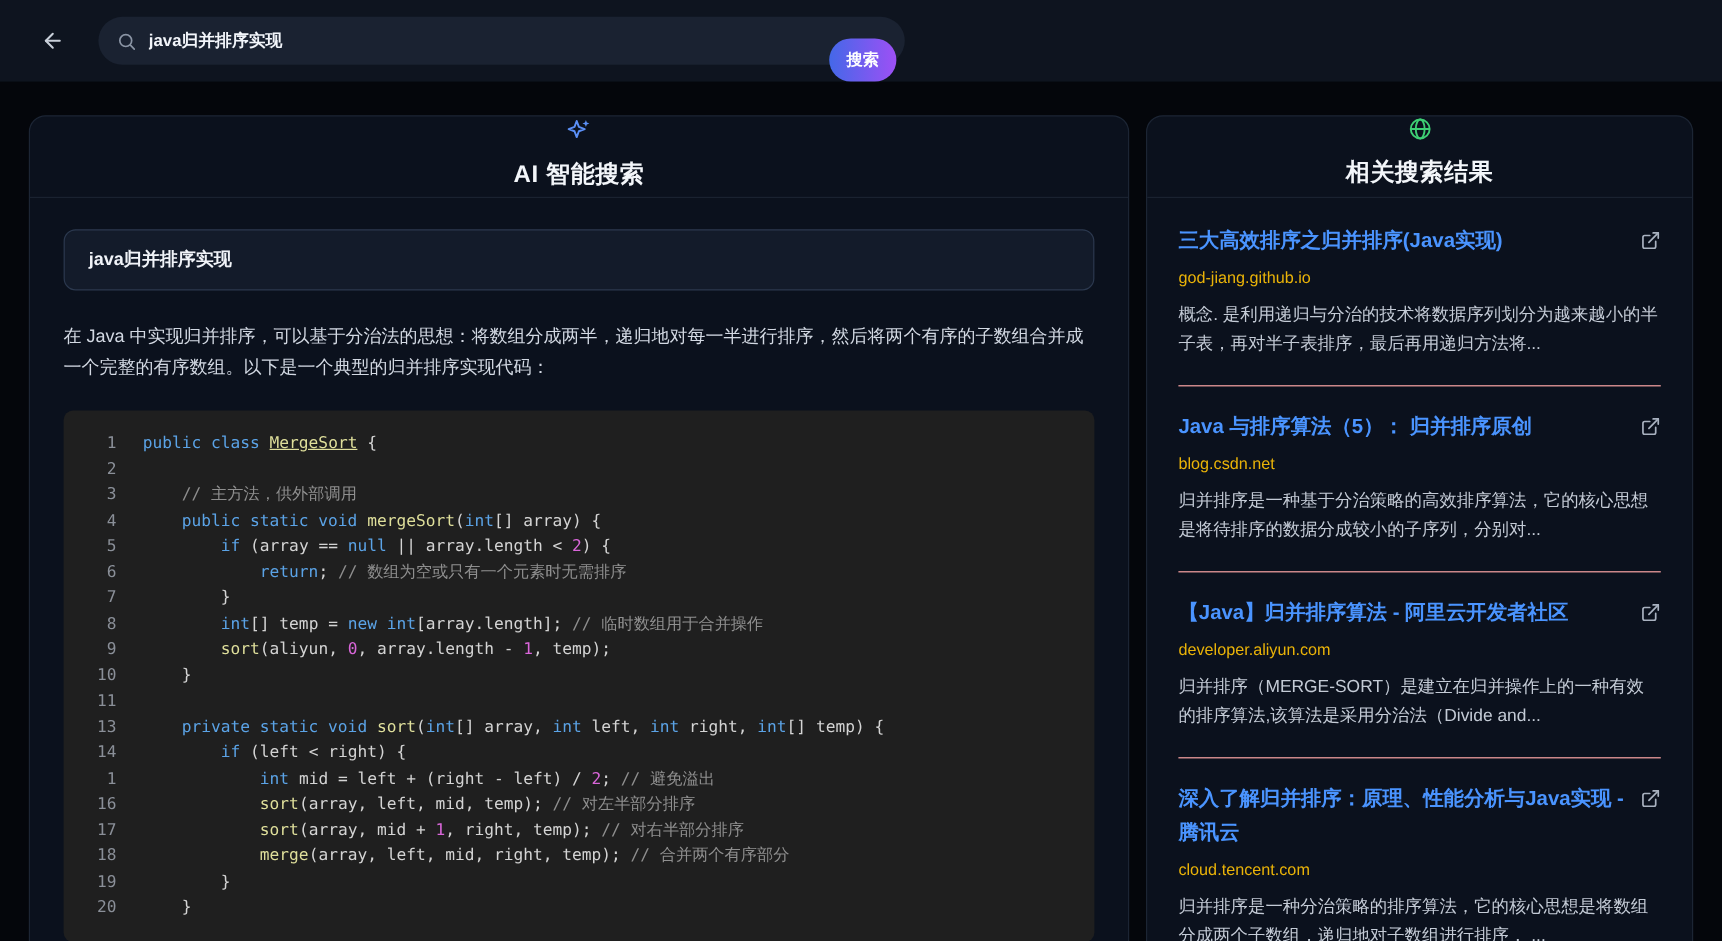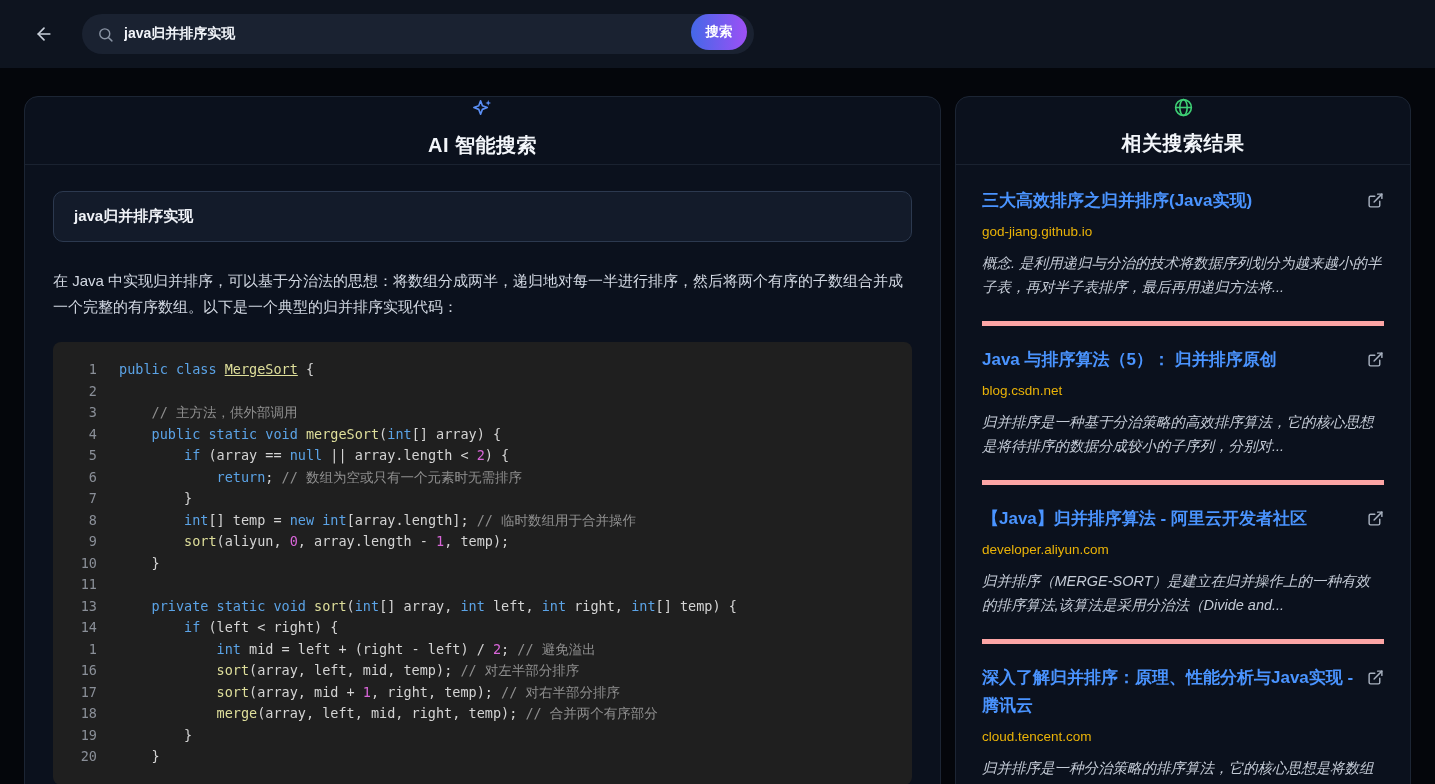--- a/index.html
+++ b/index.html
@@ -33,21 +33,21 @@
   }
   .search-pill .mag { margin-left: 15px; display: flex; }
   .search-input {
     flex: 1; height: 100%;
     background: transparent; border: none; outline: none;
     color: #f2f5fa; font-size: 14px; font-weight: 600;
     font-family: "Liberation Sans", sans-serif;
     padding: 0 70px 0 10px;
   }
   .search-btn {
-    position: absolute; right: 7px; top: 0;
+    position: absolute; right: 7px; top: 18px;
     width: 56px; height: 36px;
     border: none; border-radius: 18px;
     background: linear-gradient(90deg, #4468e8, #9d50f5);
     color: #ffffff; font-size: 13.5px; font-weight: 600;
     font-family: "Liberation Sans", sans-serif;
     cursor: pointer;
   }
 
   
   .panel {
@@ -105,31 +105,31 @@
   .tok-pl  { color: #d4d4d4; }
   .tok-kw  { color: #5ba3e6; }
   .tok-fn  { color: #dfdf9b; }
   .tok-cls { color: #dfdf9b; text-decoration: underline; }
   .tok-num { color: #d966d9; }
   .tok-cm  { color: #8f8f8f; }
 
   
   .results-list { padding: 2px 26px 0 26px; }
   .result-item { padding: 20px 0 22px 0; }
-  .result-item + .result-item { border-top: 5px solid #fca5a5; }
+  .result-item + .result-item { border-top: 1px solid #fca5a5; }
   .result-top { display: flex; align-items: flex-start; gap: 6px; }
   .result-title {
     flex: 1;
     font-size: 17px; font-weight: 600;
     color: #4a94ff; line-height: 28px;
     cursor: pointer;
   }
   .ext-icon { flex: 0 0 auto; margin-top: 5px; cursor: pointer; display: flex; }
   .result-domain { font-size: 13.5px; color: #eab308; margin-top: 9px; }
-  .result-snippet { font-size: 14.5px; color: #c4cbd6; line-height: 24px; margin-top: 12px; font-style: italic; }
+  .result-snippet { font-size: 14.5px; color: #c4cbd6; line-height: 24px; margin-top: 12px; }
 </style>
 </head>
 <body>
 
 <div class="topbar">
   <button class="back-btn">
     <span style="display:flex;">
       <svg width="20" height="20" viewBox="0 0 24 24" fill="none" stroke="#c9d0da" stroke-width="2" stroke-linecap="round" stroke-linejoin="round">
           <line x1="19" y1="12" x2="5" y2="12"></line>
           <polyline points="12 19 5 12 12 5"></polyline>

